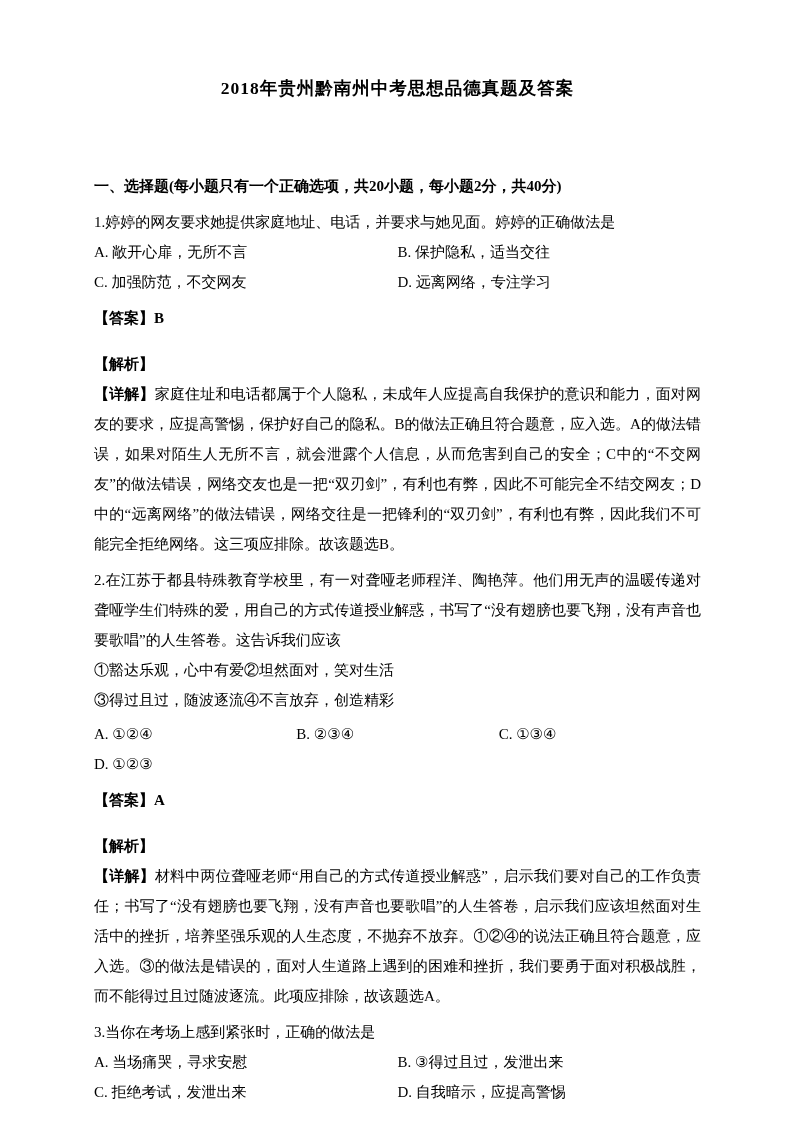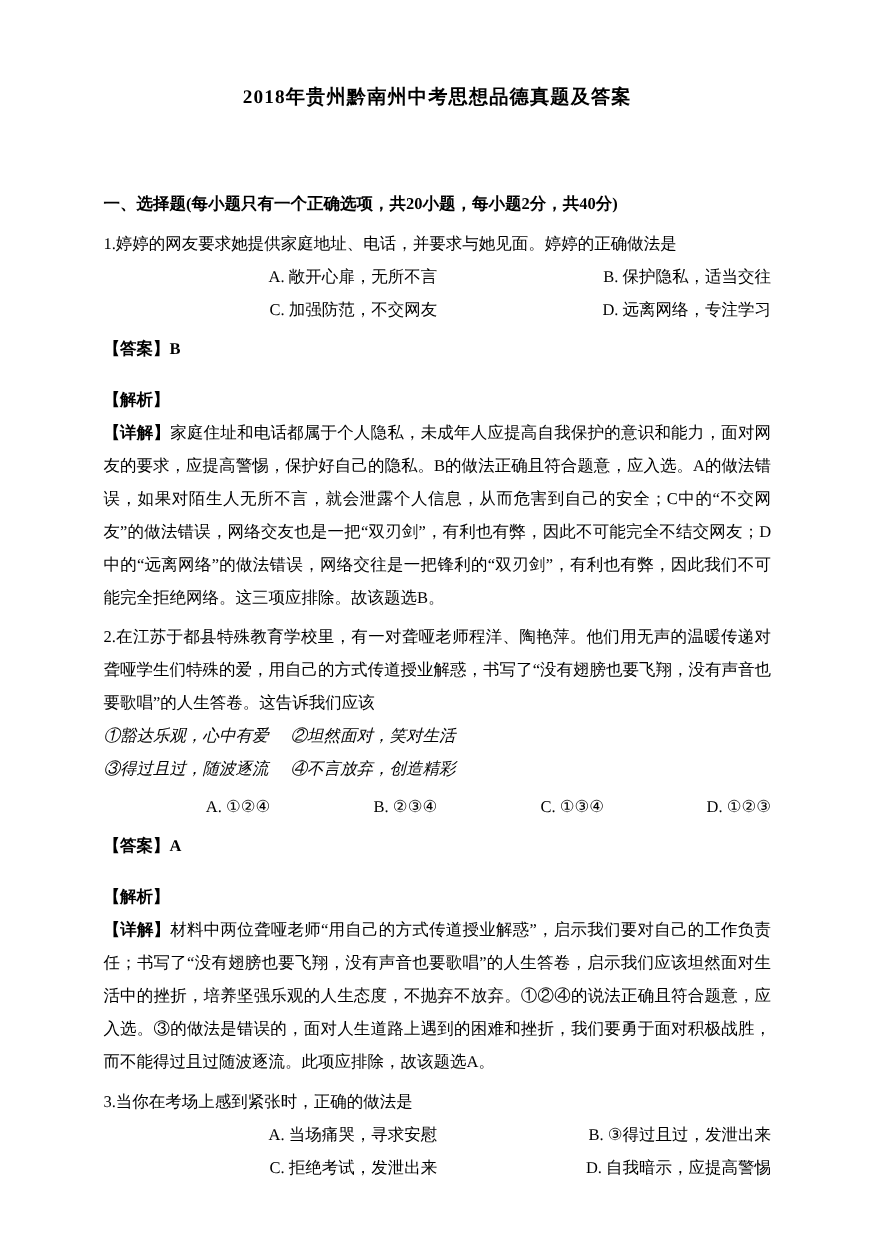--- a/index.html
+++ b/index.html
@@ -29,35 +29,33 @@
   .section-heading {
     font-size: 15px;
     font-weight: bold;
     margin: 0;
     line-height: 30px;
   }
   .stem {
     margin-top: 6px;
     text-align: justify;
   }
-  .options-grid { display: grid; text-align: right; }
+  .options-grid { display: grid; }
   .two-col  { grid-template-columns: 1fr 1fr; }
-  .four-col { grid-template-columns: repeat(4, 1fr); margin-top: 4px; }
+  .four-col { grid-template-columns: repeat(3, 1fr); margin-top: 4px; }
   .option { display: block; }
   .answer-line   { font-weight: bold; margin-top: 6px; }
   .analysis-line { font-weight: bold; margin-top: 16px; }
   .detail {
     text-align: justify;
     margin-top: 0;
   }
   .detail-label { font-weight: bold; font-family: Liberation Serif, serif; }
   .sub-options {
     display: flex;
-    gap: 20px;
-    font-style: italic;
   }
 </style>
 </head>
 <body>
 
 <div class="page">
 
   <h1 class="doc-title">2018年贵州黔南州中考思想品德真题及答案</h1>
 
   <h2 class="section-heading">一、选择题(每小题只有一个正确选项，共20小题，每小题2分，共40分)</h2>

